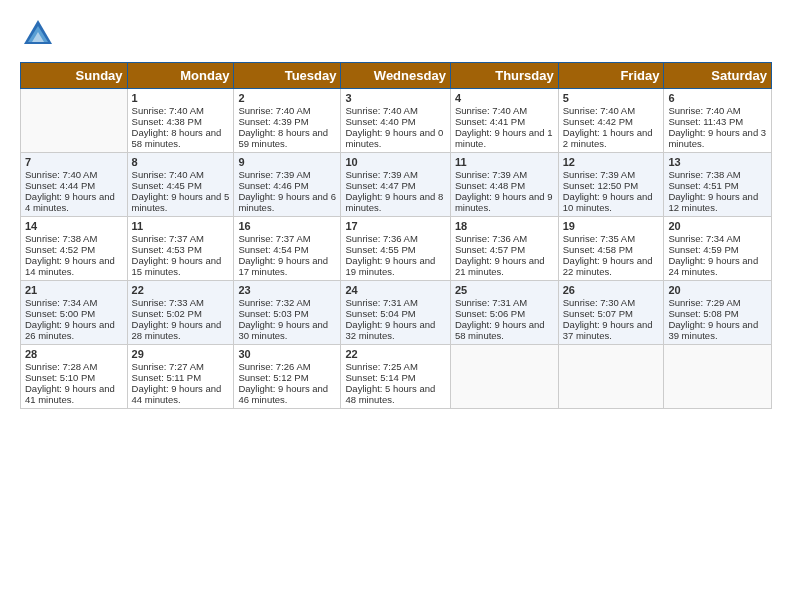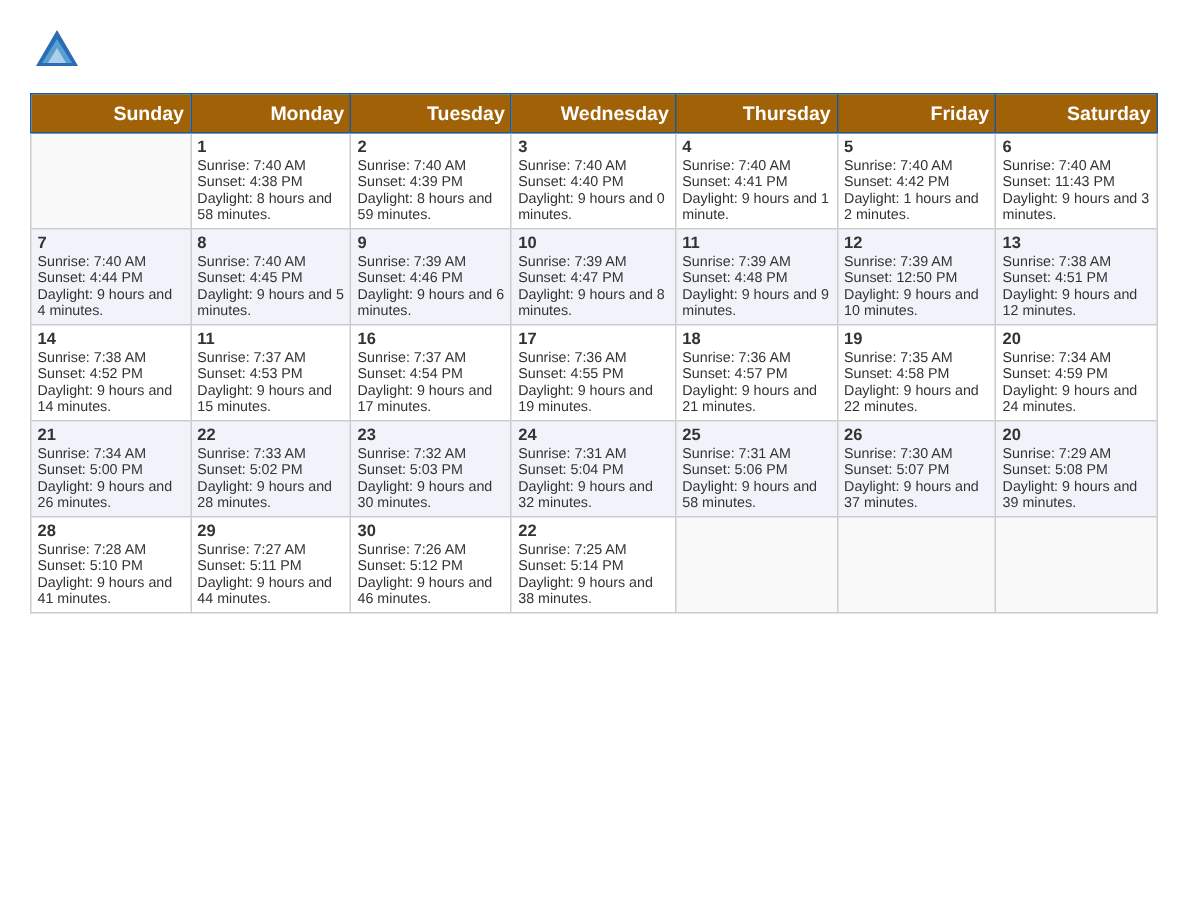--- a/index.html
+++ b/index.html
@@ -162,20 +162,20 @@
           <td><span class="day-num">23</span><span>Sunrise: 7:32 AM</span><br><span>Sunset: 5:03 PM</span><br><span>Daylight: 9 hours and 30 minutes.</span></td>
           <td><span class="day-num">24</span><span>Sunrise: 7:31 AM</span><br><span>Sunset: 5:04 PM</span><br><span>Daylight: 9 hours and 32 minutes.</span></td>
           <td><span class="day-num">25</span><span>Sunrise: 7:31 AM</span><br><span>Sunset: 5:06 PM</span><br><span>Daylight: 9 hours and 58 minutes.</span></td>
           <td><span class="day-num">26</span><span>Sunrise: 7:30 AM</span><br><span>Sunset: 5:07 PM</span><br><span>Daylight: 9 hours and 37 minutes.</span></td>
           <td><span class="day-num">20</span><span>Sunrise: 7:29 AM</span><br><span>Sunset: 5:08 PM</span><br><span>Daylight: 9 hours and 39 minutes.</span></td>
         </tr>
         <tr>
           <td><span class="day-num">28</span><span>Sunrise: 7:28 AM</span><br><span>Sunset: 5:10 PM</span><br><span>Daylight: 9 hours and 41 minutes.</span></td>
           <td><span class="day-num">29</span><span>Sunrise: 7:27 AM</span><br><span>Sunset: 5:11 PM</span><br><span>Daylight: 9 hours and 44 minutes.</span></td>
           <td><span class="day-num">30</span><span>Sunrise: 7:26 AM</span><br><span>Sunset: 5:12 PM</span><br><span>Daylight: 9 hours and 46 minutes.</span></td>
-          <td><span class="day-num">22</span><span>Sunrise: 7:25 AM</span><br><span>Sunset: 5:14 PM</span><br><span>Daylight: 9 hours and 38 minutes.</span></td>
+          <td><span class="day-num">22</span><span>Sunrise: 7:25 AM</span><br><span>Sunset: 5:14 PM</span><br><span>Daylight: 5 hours and 48 minutes.</span></td>
           <td class="empty"></td>
           <td class="empty"></td>
           <td class="empty"></td>
         </tr>
       </tbody>
   </table>
 </div>
 
 </body></html>

